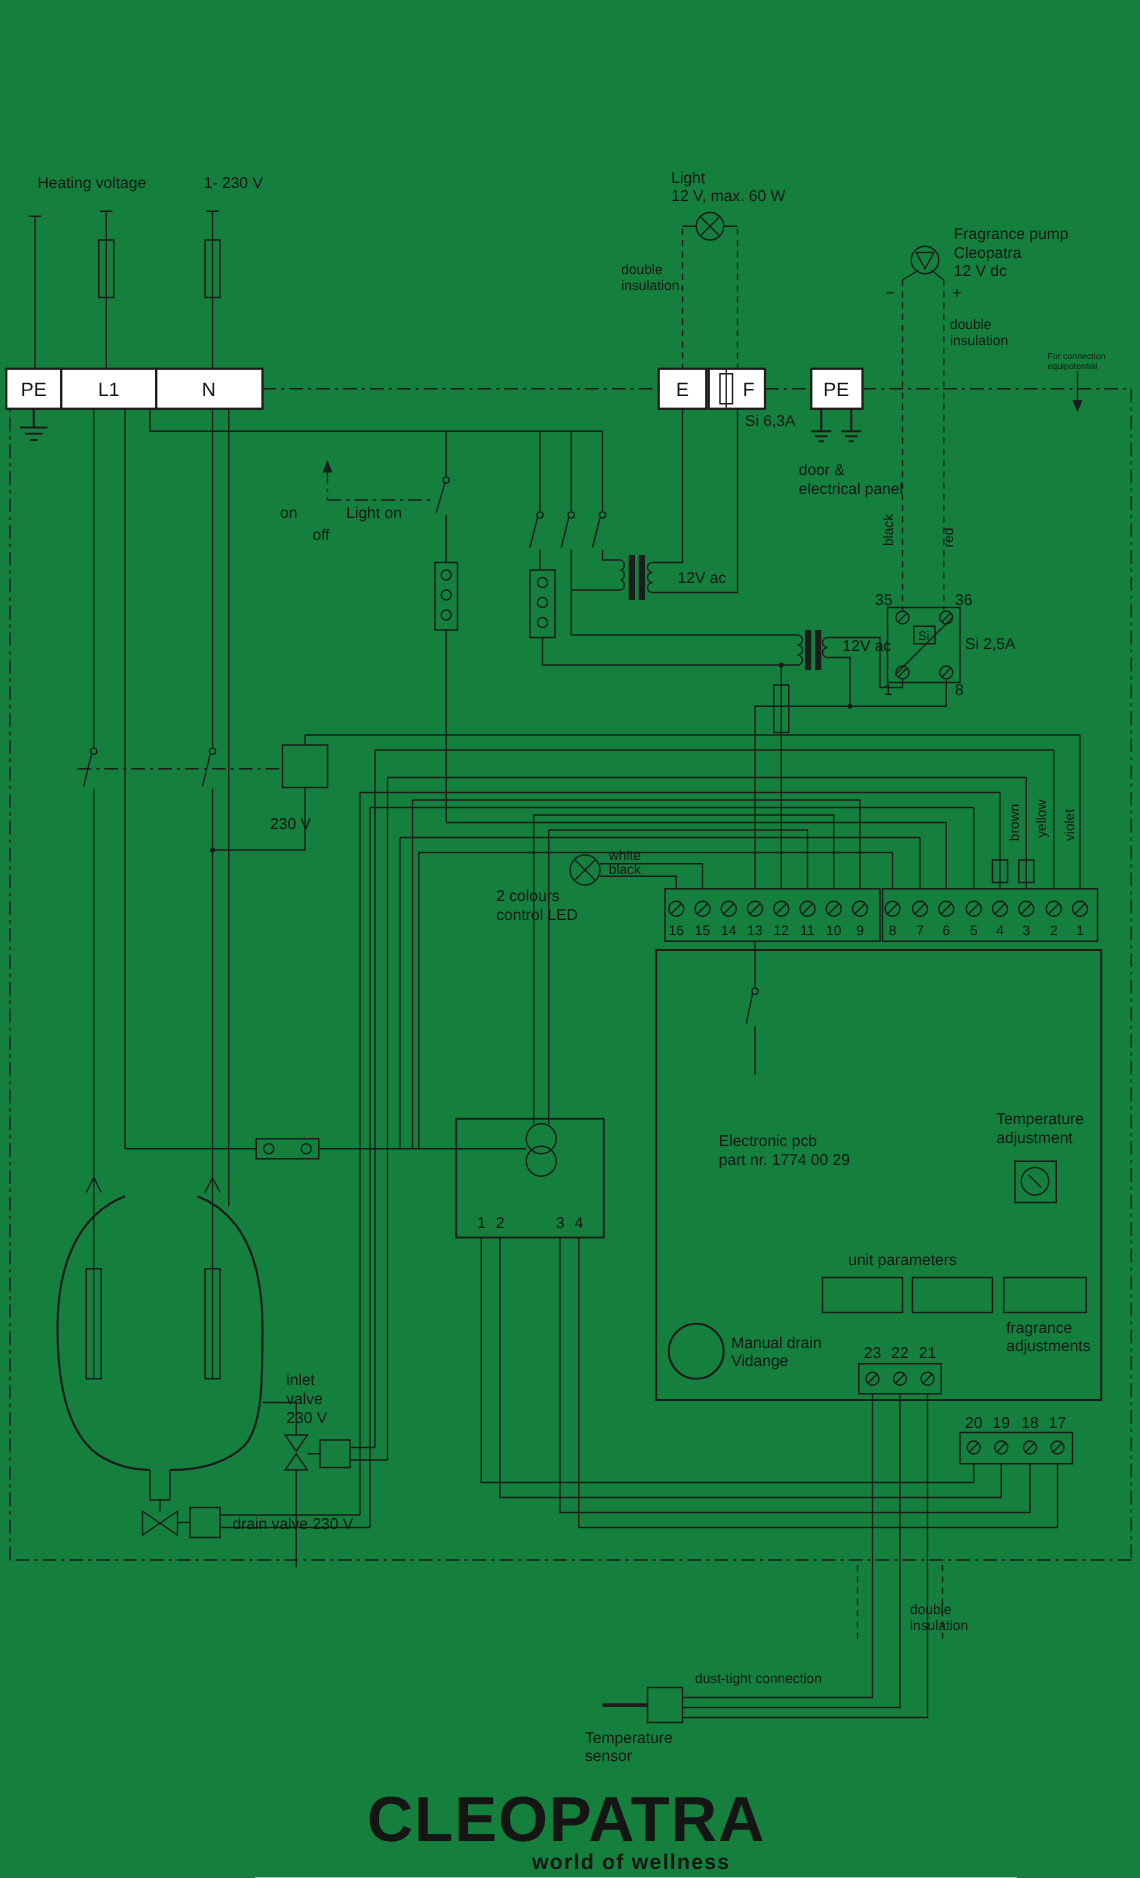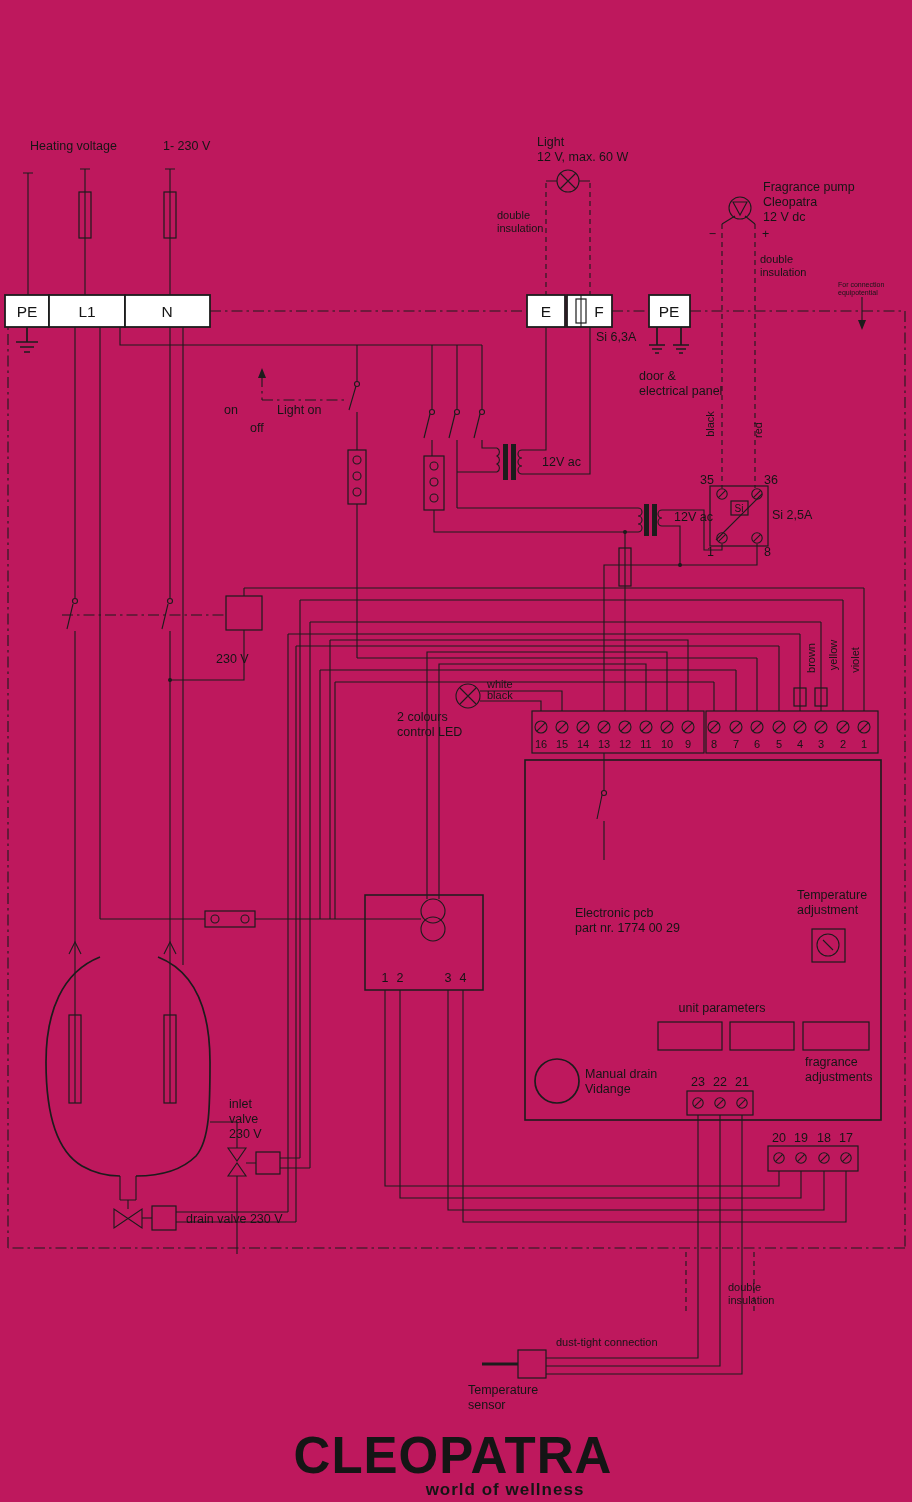--- a/index.html
+++ b/index.html
@@ -1,16 +1,16 @@
 <!DOCTYPE html>
 <html><head>
 <meta charset="utf-8">
 <style>
   html,body{margin:0;padding:0;background:#ffffff;}
-  .page{width:912px;height:1502px;position:relative;background:#be185d;overflow:hidden;}
+  .page{width:912px;height:1502px;position:relative;background:#15803d;overflow:hidden;}
   svg{display:block;}
   .w{stroke:#1c1c1c;stroke-width:1.1;fill:none;stroke-linecap:butt;}
   .w15{stroke-width:1.7;}
   .blk{fill:#1c1c1c;stroke:none;}
   .dash{stroke-dasharray:5 4;}
   .dd{stroke-dasharray:11 4 2.5 4;}
   .box{fill:#fff;stroke:#1c1c1c;stroke-width:1.8;}
   .box1{fill:none;stroke:#1c1c1c;stroke-width:1.2;}
   text{font-family:"Liberation Sans",sans-serif;fill:#151515;}
   .t7{font-size:7px;}

